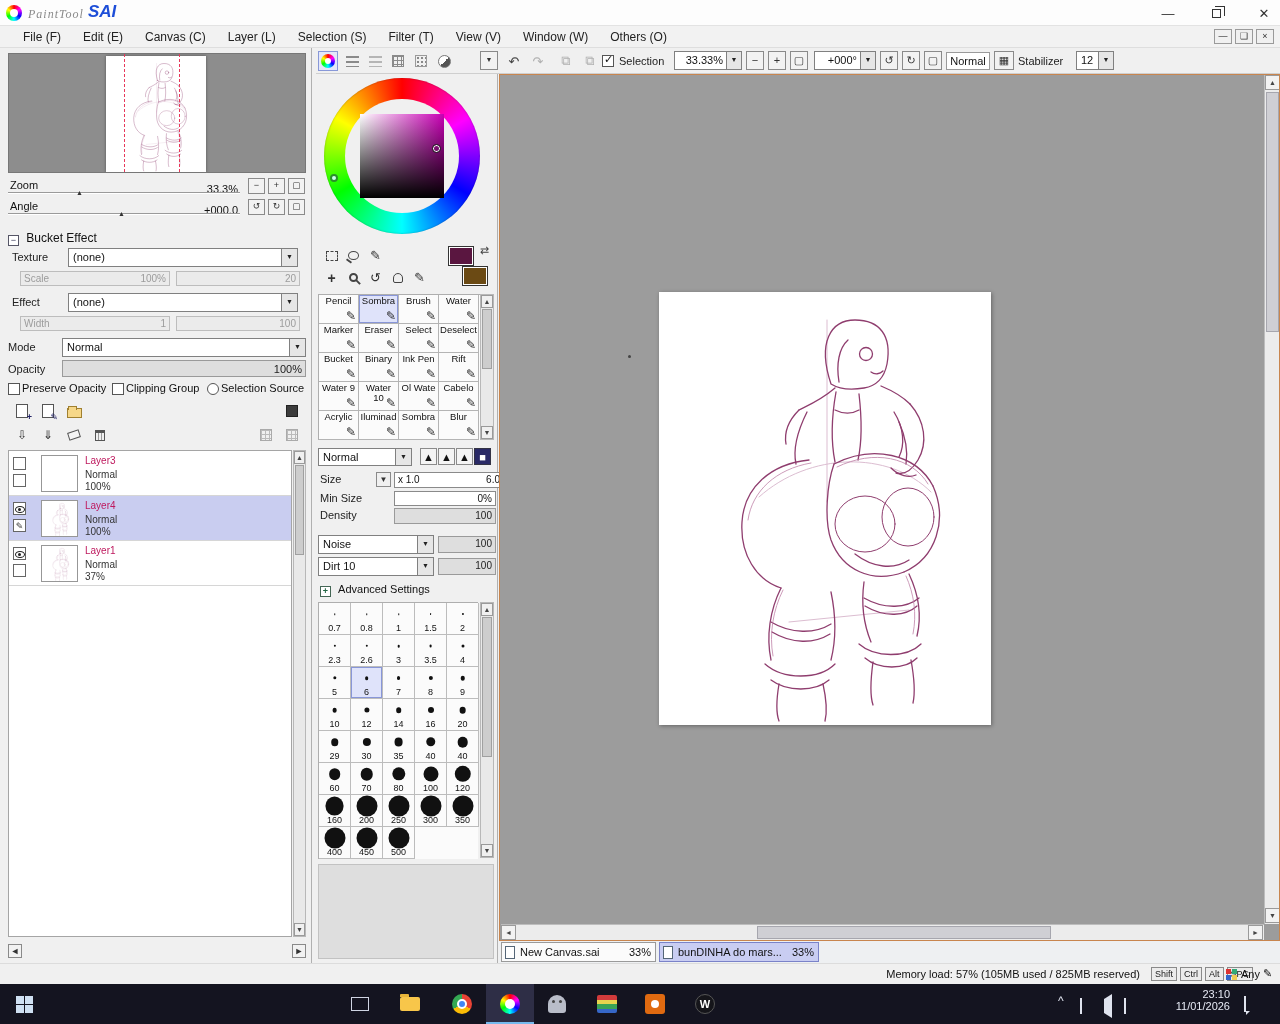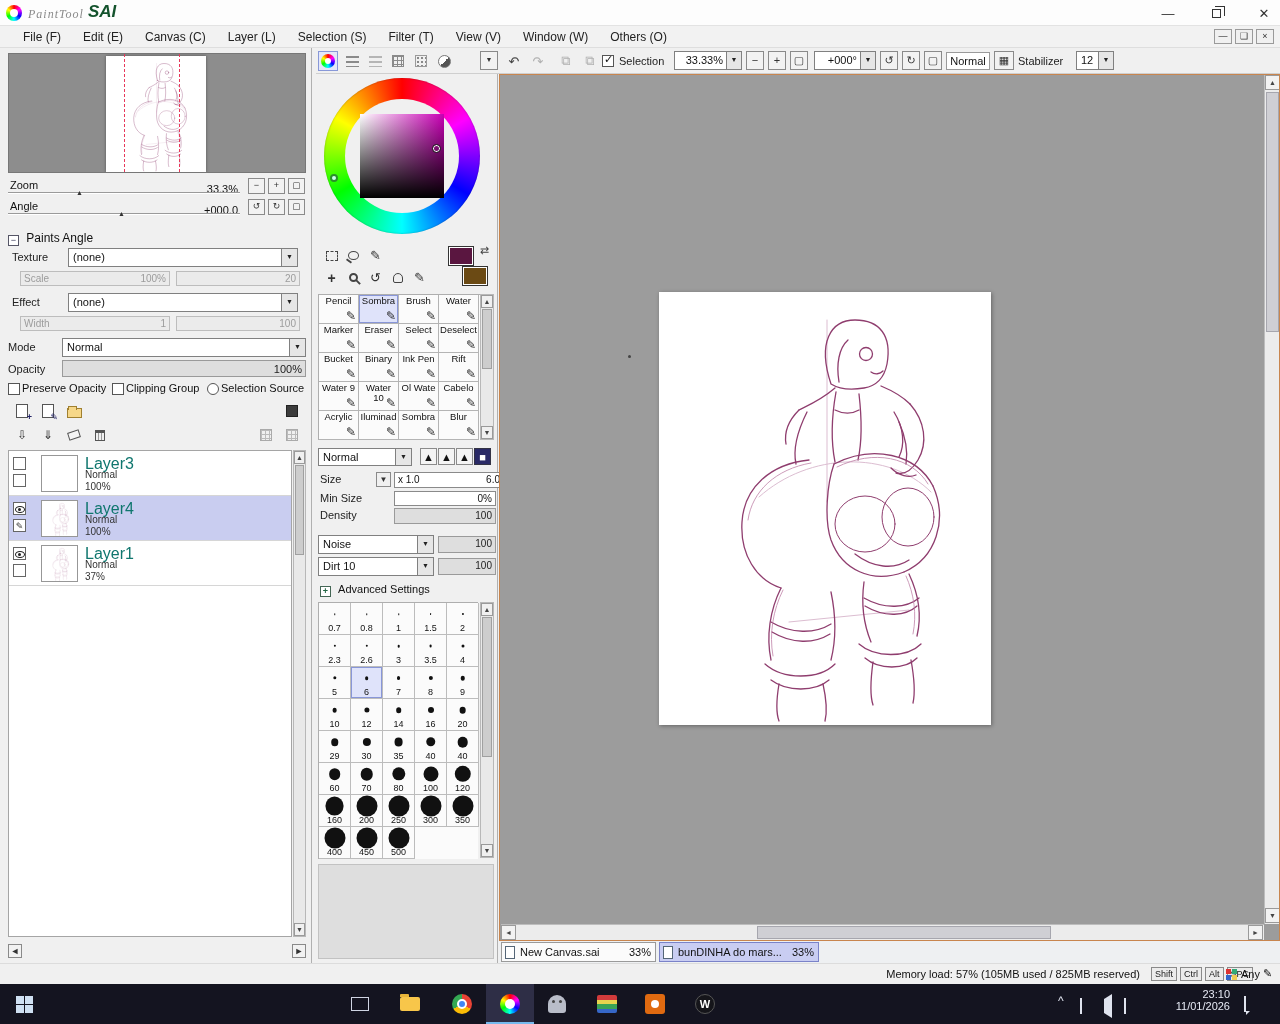--- a/index.html
+++ b/index.html
@@ -6,21 +6,21 @@
 html,body{width:1280px;height:1024px;overflow:hidden}
 body{font-family:"Liberation Sans",sans-serif;font-size:12px;color:#111;background:#f0f0f0}
 .a{position:absolute}
 .app{position:relative;width:1280px;height:1024px;background:#f0f0f0}
 
 
 .titlebar{left:0;top:0;width:1280px;height:26px;background:#fdfdfd;border-bottom:1px solid #e3e3e3}
 .logo-wheel{left:6px;top:5px;width:16px;height:16px;border-radius:50%;background:conic-gradient(#f00,#f0f,#00f,#0ff,#0f0,#ff0,#f00)}
 .logo-wheel::after{content:"";position:absolute;inset:4px;background:#fff;border-radius:50%}
 .title-script{left:28px;top:7px;font-family:"Liberation Serif",serif;font-style:italic;color:#8a8a8a;font-size:12px;letter-spacing:1px}
-.title-sai{left:88px;top:2px;font-weight:bold;font-style:italic;font-size:17px;color:#14532d}
+.title-sai{left:88px;top:2px;font-weight:bold;font-style:italic;font-size:17px;color:#1d4ed8}
 .win-btn{top:0;width:32px;height:26px;display:flex;align-items:center;justify-content:center;font-size:13px;color:#333}
 .restore-sq{width:9px;height:9px;border:1px solid #333;position:relative;background:#fdfdfd}
 .restore-sq::before{content:"";position:absolute;left:2px;top:-4px;width:9px;height:9px;border:1px solid #333;border-bottom:none;border-left:none}
 
 
 .menubar{left:0;top:26px;width:1280px;height:22px;background:#f2f2f2;border-bottom:1px solid #dedede}
 .menu-items{position:absolute;left:12px;top:0;height:22px;display:flex}
 .menu-item{padding:0 11px;line-height:22px;font-size:12px;color:#222}
 .mdi-btns{position:absolute;right:6px;top:3px;display:flex;gap:3px}
 .mdi-btn{width:18px;height:15px;border:1px solid #9a9a9a;background:#f0f0f0;font-size:9px;line-height:12px;text-align:center;color:#333}
@@ -85,21 +85,21 @@
 .layers-list{left:8px;top:402px;width:284px;height:487px;background:#fff;border:1px solid #a5a5a5;overflow:hidden}
 .layer-item{position:relative;height:45px;border-bottom:1px solid #d6d6d6;background:#fff}
 .layer-item.sel{background:#c9cdf0}
 .lcb{position:absolute;width:13px;height:13px;background:#fff;border:1px solid #666;font-size:9px;text-align:center;line-height:12px;color:#333}
 .cb1{left:4px;top:6px}
 .cb2{left:4px;top:23px}
 .eye{display:inline-block;width:10px;height:7px;border:1px solid #222;border-radius:50%;position:relative;top:1px}
 .eye::after{content:"";position:absolute;left:2.5px;top:1px;width:3px;height:3px;background:#222;border-radius:50%}
 .lthumb{position:absolute;left:32px;top:4px;width:37px;height:37px;background:#fff;border:1px solid #979797;overflow:hidden}
 .lthumb svg{width:100%;height:100%}
-.lname{position:absolute;left:76px;top:4px;font-size:16px;color:#0f766e}
+.lname{position:absolute;left:76px;top:4px;font-size:10px;color:#be185d}
 .lmode{position:absolute;left:76px;top:18px;font-size:10px;color:#333}
 .lopacity{position:absolute;left:76px;top:30px;font-size:10px;color:#333}
 .vscroll{background:#e9e9e9;border:1px solid #b8b8b8}
 .vs-arr{position:absolute;left:0;width:100%;height:13px;background:#f0f0f0;border:1px solid #9a9a9a;font-size:7px;text-align:center;line-height:11px;color:#444}
 .vs-thumb{position:absolute;left:1px;right:1px;background:#cdcdcd;border:1px solid #a0a0a0}
 
 
 .mid-panel{left:316px;top:74px;width:182px;height:889px;background:#f0f0f0;border-right:1px solid #b0b0b0}
 .wheel{left:8px;top:4px;width:156px;height:156px;border-radius:50%;background:conic-gradient(#f00,#f0f,#00f,#0ff,#0f0,#ff0,#f00);box-shadow:inset 0 0 2px rgba(0,0,0,.3)}
 .wheel::after{content:"";position:absolute;inset:21px;background:#f0f0f0;border-radius:50%}
@@ -362,21 +362,21 @@
       <span class="val">+000.0</span>
       <span class="track"></span>
       <span class="mark" style="left:110px">▲</span>
     </div>
     <div class="a sbtn" style="left:248px;top:151px">↺</div>
     <div class="a sbtn" style="left:268px;top:151px">↻</div>
     <div class="a sbtn" style="left:288px;top:151px">▢</div>
 
     <div class="a pe-head" style="left:8px;top:183px">
       <span class="pe-icon">−</span>
-      <span style="margin-left:4px">Paints Angle</span>
+      <span style="margin-left:4px">Bucket Effect</span>
     </div>
 
     <span class="a lbl" style="left:12px;top:203px">Texture</span>
     <div class="a dd" style="left:68px;top:200px;width:230px">
       <span class="txt">(none)</span>
       <span class="arr">▼</span>
     </div>
     <div class="a slider-dis" style="left:20px;top:223px;width:150px">
       <span class="l">Scale</span>
       <span class="v">100%</span>

